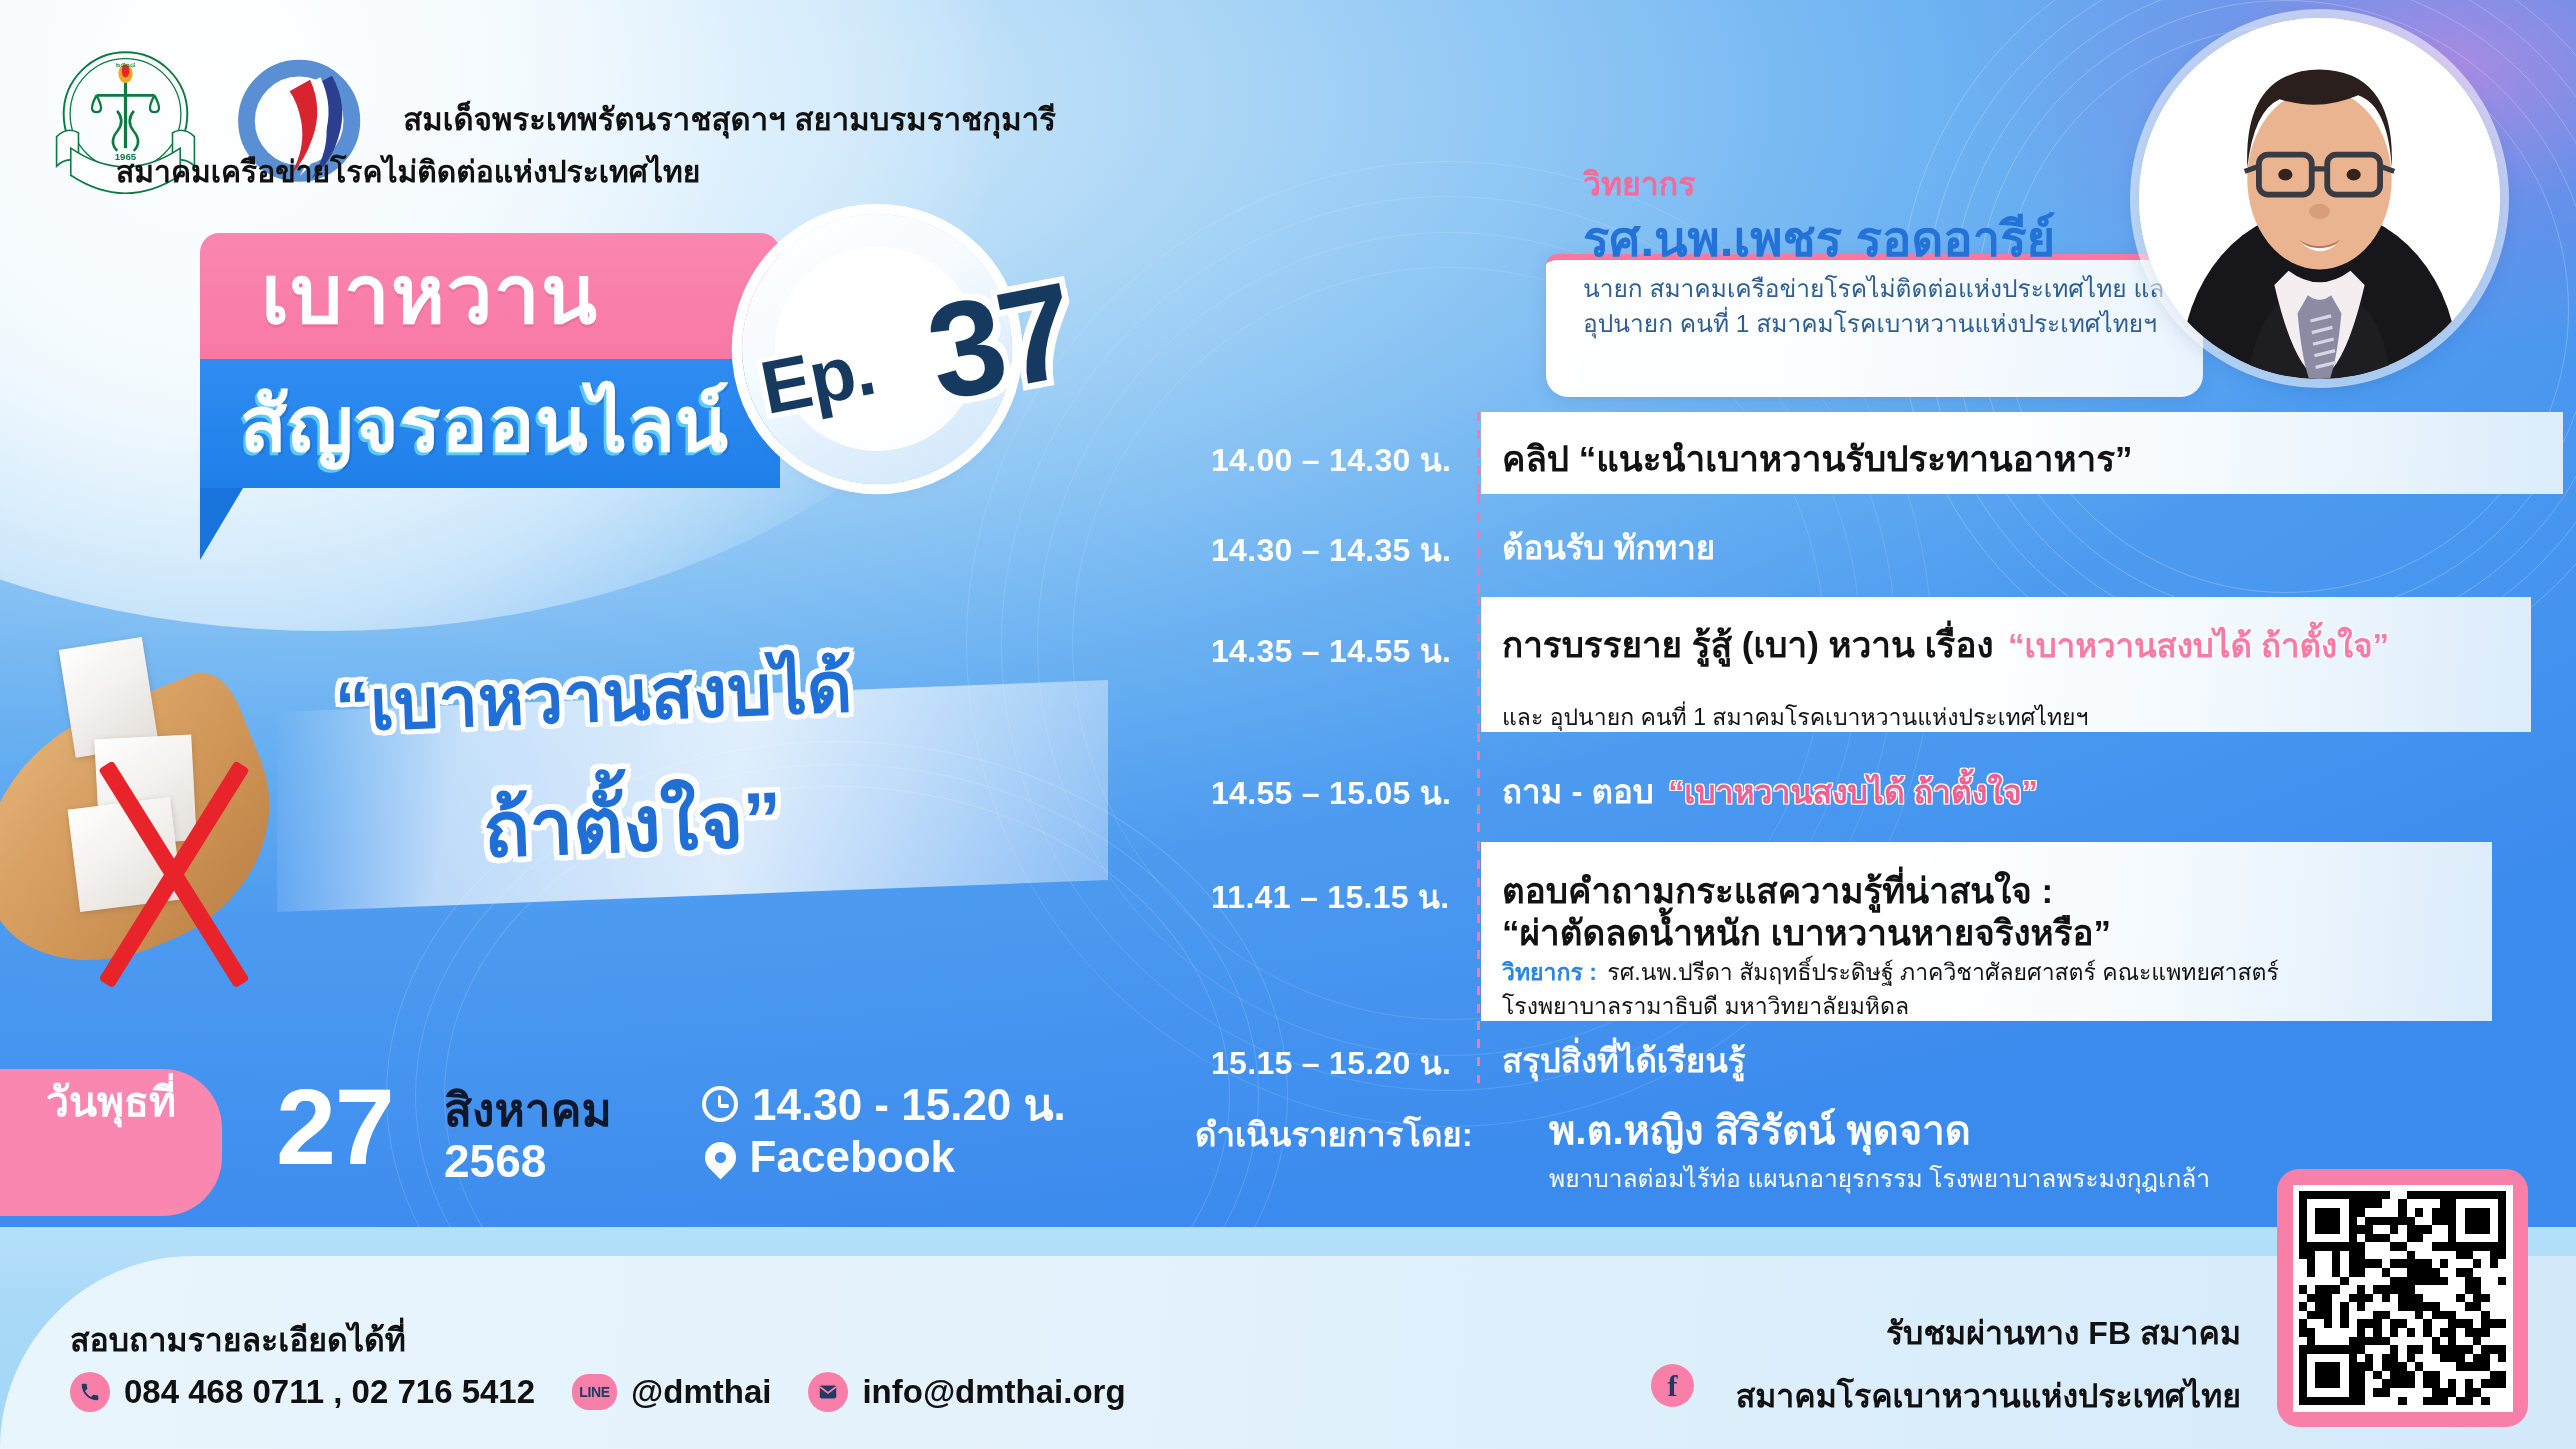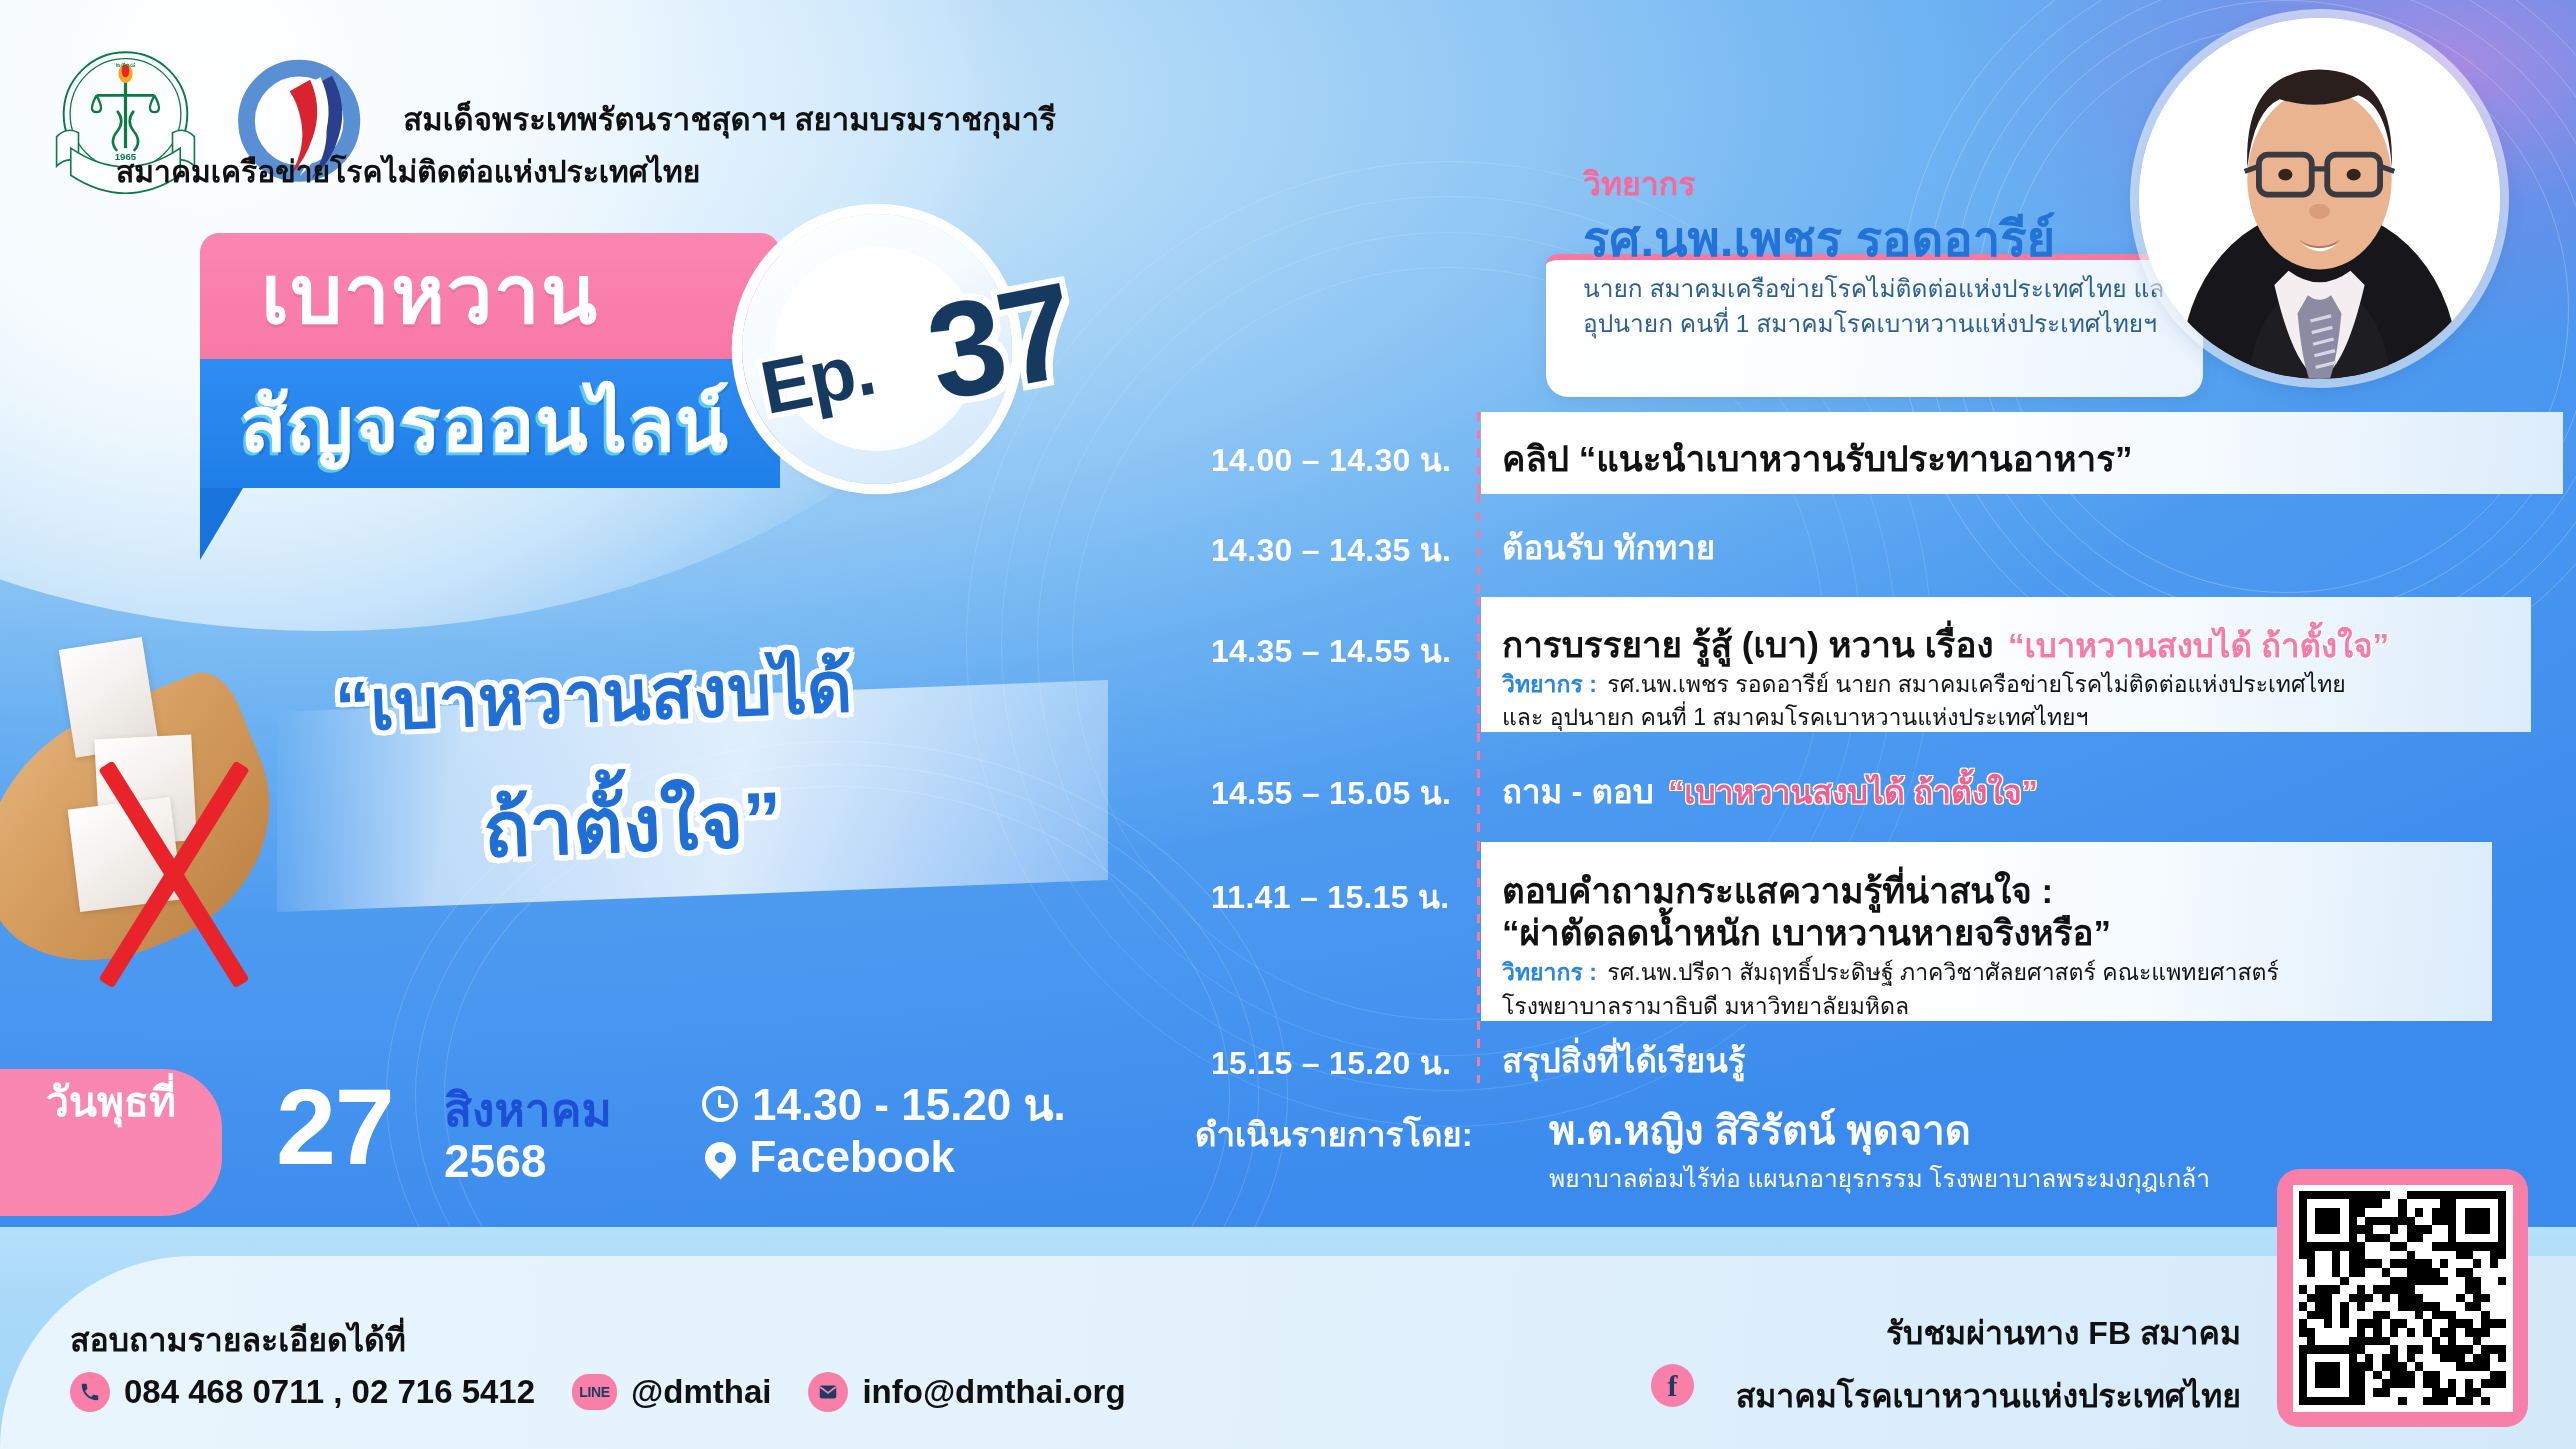--- a/index.html
+++ b/index.html
@@ -131,21 +131,21 @@
 
   
   .date-wrap{ position:absolute; left:0; top:1055px; width:1133px; height:148px; }
   .date-pill{
     position:absolute; left:0; top:14px; width:222px; height:147px;
     background:#fa87b0; border-radius:0 59px 59px 0;
     display:flex; align-items:flex-start; justify-content:center;
   }
   .date-pill span{ font-size:41px; font-weight:700; color:#fff; }
   .date-num{ position:absolute; left:276px; top:9px; font-size:108px; font-weight:800; color:#fff; letter-spacing:-1.3px; }
-  .date-month{ position:absolute; left:444px; top:18px; font-size:46px; font-weight:700; color:#1d4ed8; }
+  .date-month{ position:absolute; left:444px; top:18px; font-size:46px; font-weight:700; color:#0f172a; }
   .date-year{ position:absolute; left:444px; top:79px; font-size:46px; font-weight:700; color:#fff; }
   .dt-row{ position:absolute; display:flex; align-items:center; gap:14px; }
   .dt-row span{ font-size:44px; font-weight:700; color:#fff; }
   .ico-clock{ width:36px; height:36px; border:4.5px solid #fff; border-radius:50%; position:relative; flex:none; }
   .ico-clock::before{ content:""; position:absolute; left:11.6px; top:5.2px; width:3.9px; height:11.6px; background:#fff; border-radius:1.9px; }
   .ico-clock::after{ content:""; position:absolute; left:13px; top:14px; width:9.7px; height:3.9px; background:#fff; border-radius:1.9px; }
   .ico-pin{ width:31px; height:31px; background:#fff; border-radius:50% 50% 50% 0; transform:rotate(-45deg); position:relative; flex:none; margin-left:2.6px; }
   .ico-pin::after{ content:""; position:absolute; left:9.7px; top:9.7px; width:11.6px; height:11.6px; border-radius:50%; background:#3f8dee; }
 
   
@@ -367,24 +367,20 @@
       <span class="t-white">ต้อนรับ ทักทาย</span>
     </div>
 
     <div class="sched-rowbg" style="top:185px;width:1050px;height:135px;"></div>
     <div class="sep" style="top:185px;height:135px;"></div>
     <div class="time" style="top:213px;">14.35 – 14.55 น.</div>
     <div class="topic" style="top:205px;">
       <span class="t-dark">การบรรยาย รู้สู้ (เบา) หวาน เรื่อง</span>
       <span class="t-pink" style="margin-left:11.6px;">“เบาหวานสงบได้ ถ้าตั้งใจ”</span>
     </div>
-    <div class="topic" style="top:254px;">
-      <span class="lbl-sp">วิทยากร :</span>
-      <span class="sub" style="margin-left:7.7px;">รศ.นพ.เพชร รอดอารีย์ นายก สมาคมเครือข่ายโรคไม่ติดต่อแห่งประเทศไทย</span>
-    </div>
     <div class="topic" style="top:287px;">
       <span class="sub">และ อุปนายก คนที่ 1 สมาคมโรคเบาหวานแห่งประเทศไทยฯ</span>
     </div>
 
     <div class="sep" style="top:321px;height:109px;"></div>
     <div class="time" style="top:355px;">14.55 – 15.05 น.</div>
     <div class="topic" style="top:353px;">
       <span class="t-white">ถาม - ตอบ</span>
       <span class="t-pinkw" style="margin-left:11.6px;">“เบาหวานสงบได้ ถ้าตั้งใจ”</span>
     </div>

